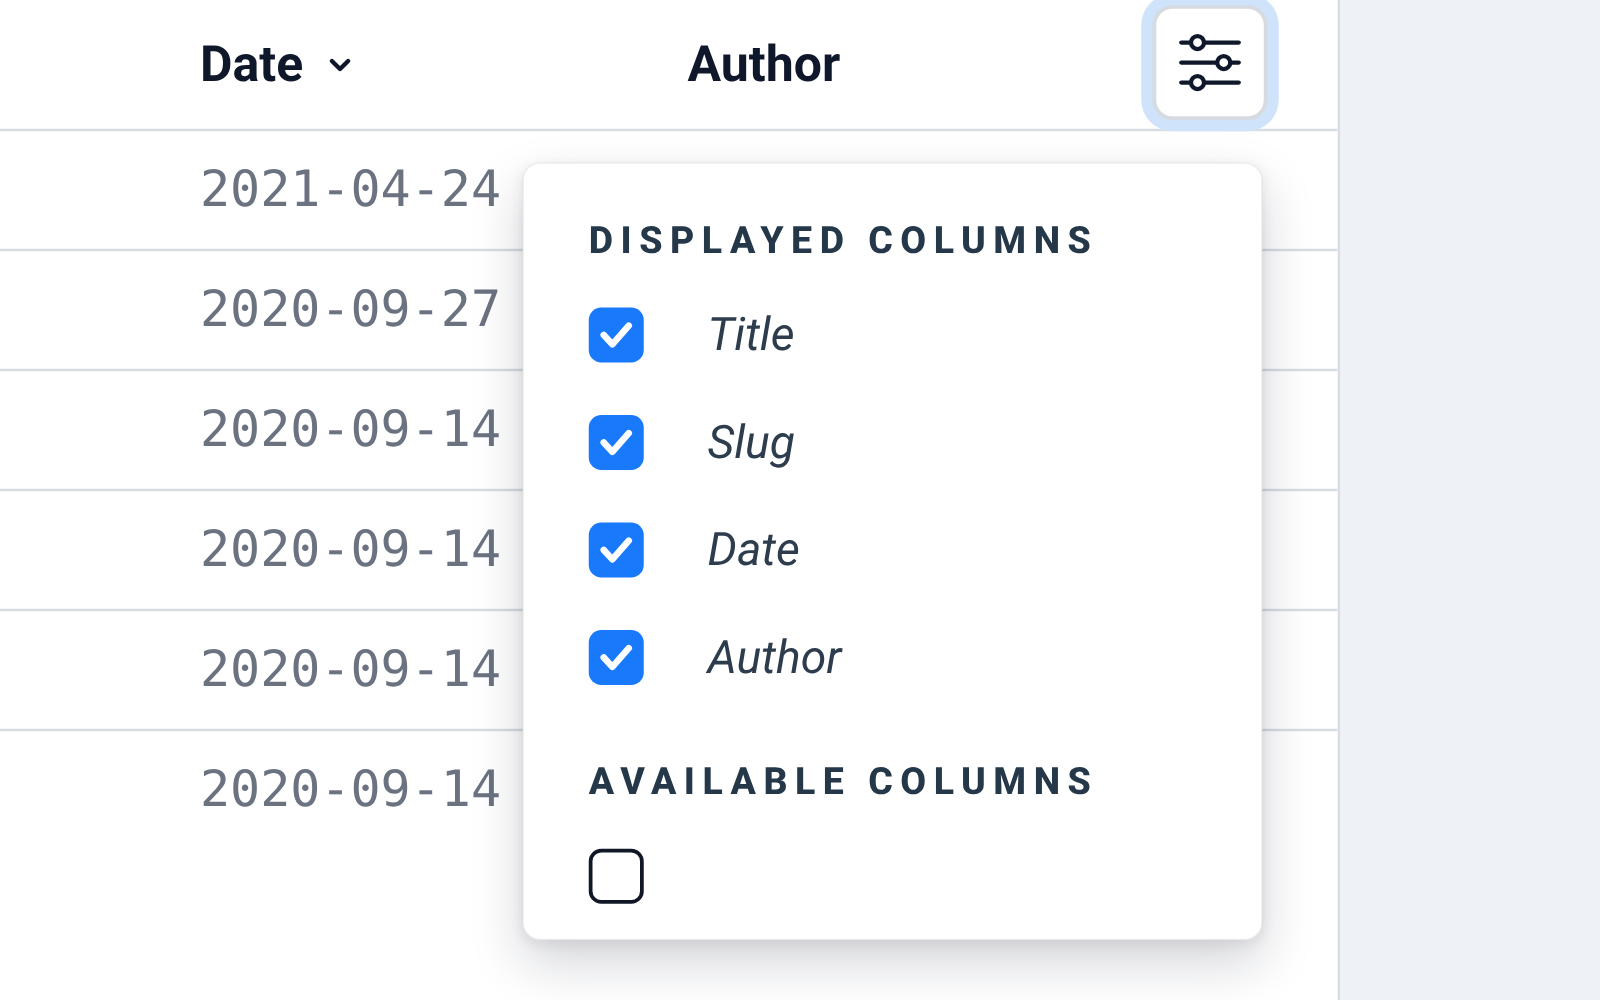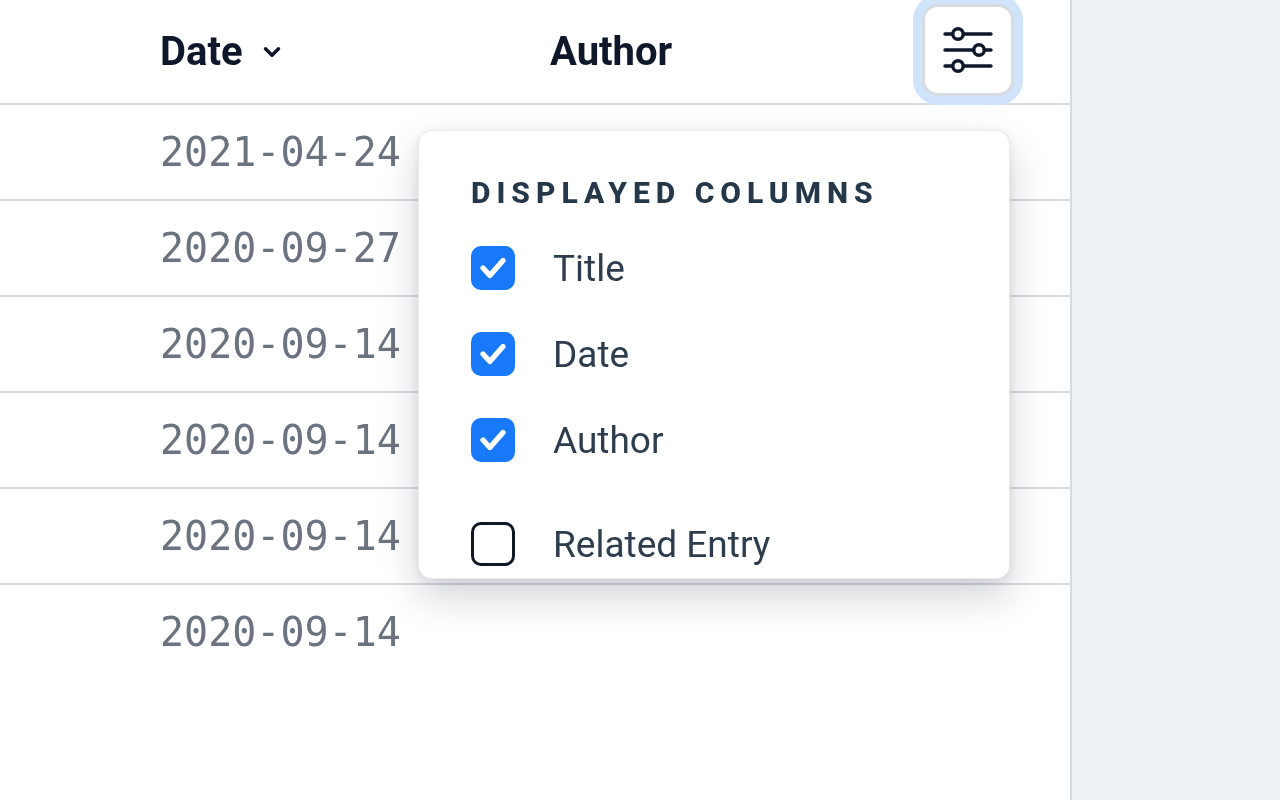--- a/index.html
+++ b/index.html
@@ -74,36 +74,37 @@
     
     .panel {
       position: absolute;
       top: 130px;
       right: 60px;
       width: 592px;
       background: #fff;
       border-radius: 14px;
       border: 1.5px solid rgba(0,0,0,0.08);
       box-shadow: 0 18px 42px rgba(15, 23, 42, 0.18), 0 3px 10px rgba(15, 23, 42, 0.08);
-      padding: 44px 52px 12px 52px;
+      padding: 44px 52px 28px 52px;
     }
     .panel-section-title {
       font-size: 30px;
       font-weight: 800;
       letter-spacing: 6px;
       text-transform: uppercase;
       color: #25384a;
       margin-bottom: 36px;
     }
     .option {
       display: flex;
       align-items: center;
-      gap: 38px;
+      gap: 51px;
       margin-bottom: 42px;
       cursor: pointer;
+      font-style: italic;
     }
     .option:last-child { margin-bottom: 0; }
     .checkbox {
       width: 44px;
       height: 44px;
       border-radius: 10px;
       display: flex;
       align-items: center;
       justify-content: center;
       flex-shrink: 0;
@@ -173,42 +174,50 @@
 
       <div class="option">
         <div class="checkbox checked">
           <svg width="30" height="30" viewBox="0 0 24 24" fill="none" stroke="#ffffff" stroke-width="4.2" stroke-linecap="round" stroke-linejoin="round">
               <polyline points="4 12 9.5 18 20 6"></polyline>
             </svg>
         </div>
         <div class="option-label">Title</div>
       </div>
 
+      <div class="option">
+        <div class="checkbox checked">
+          <svg width="30" height="30" viewBox="0 0 24 24" fill="none" stroke="#ffffff" stroke-width="4.2" stroke-linecap="round" stroke-linejoin="round">
+              <polyline points="4 12 9.5 18 20 6"></polyline>
+            </svg>
+        </div>
+        <div class="option-label">Slug</div>
+      </div>
 
       <div class="option">
         <div class="checkbox checked">
           <svg width="30" height="30" viewBox="0 0 24 24" fill="none" stroke="#ffffff" stroke-width="4.2" stroke-linecap="round" stroke-linejoin="round">
               <polyline points="4 12 9.5 18 20 6"></polyline>
             </svg>
         </div>
         <div class="option-label">Date</div>
       </div>
 
       <div class="option">
         <div class="checkbox checked">
           <svg width="30" height="30" viewBox="0 0 24 24" fill="none" stroke="#ffffff" stroke-width="4.2" stroke-linecap="round" stroke-linejoin="round">
               <polyline points="4 12 9.5 18 20 6"></polyline>
             </svg>
         </div>
         <div class="option-label">Author</div>
       </div>
 
       <div class="section-gap"></div>
+      <div class="panel-section-title">Available Columns</div>
 
       <div class="option">
         <div class="checkbox unchecked"></div>
-        <div class="option-label">Related Entry</div>
       </div>
     </div>
 
   </div>
   <div class="right-pane"></div>
 </div>
 
 </body></html>

